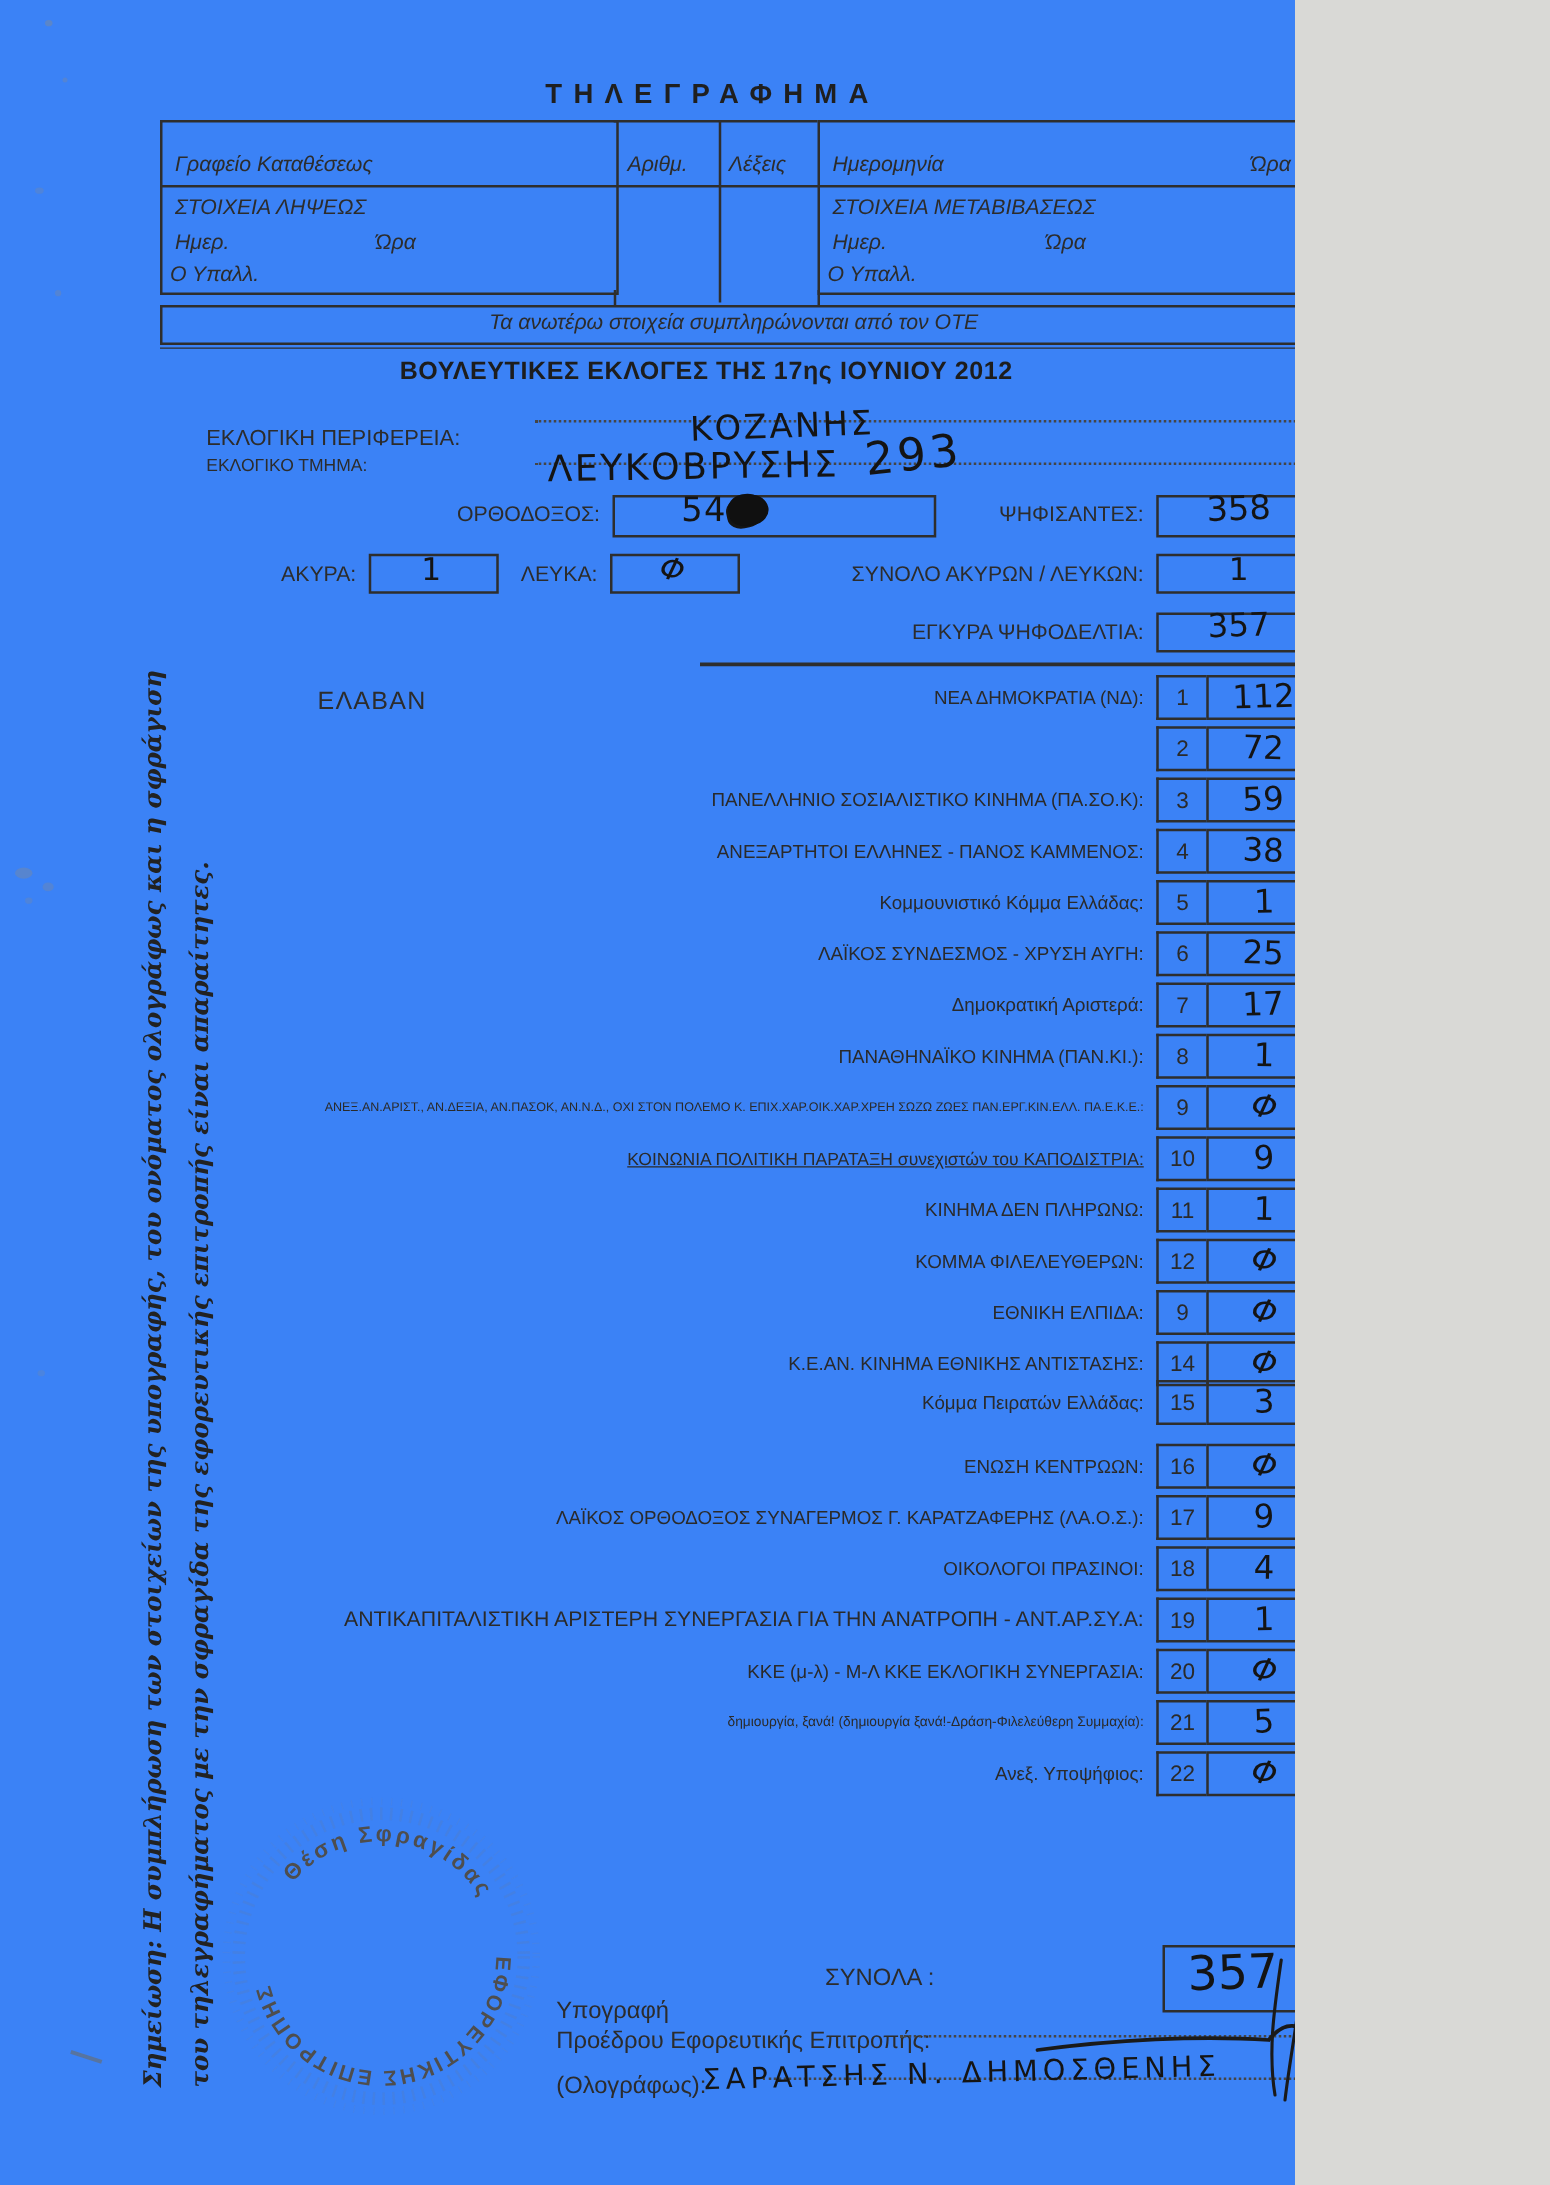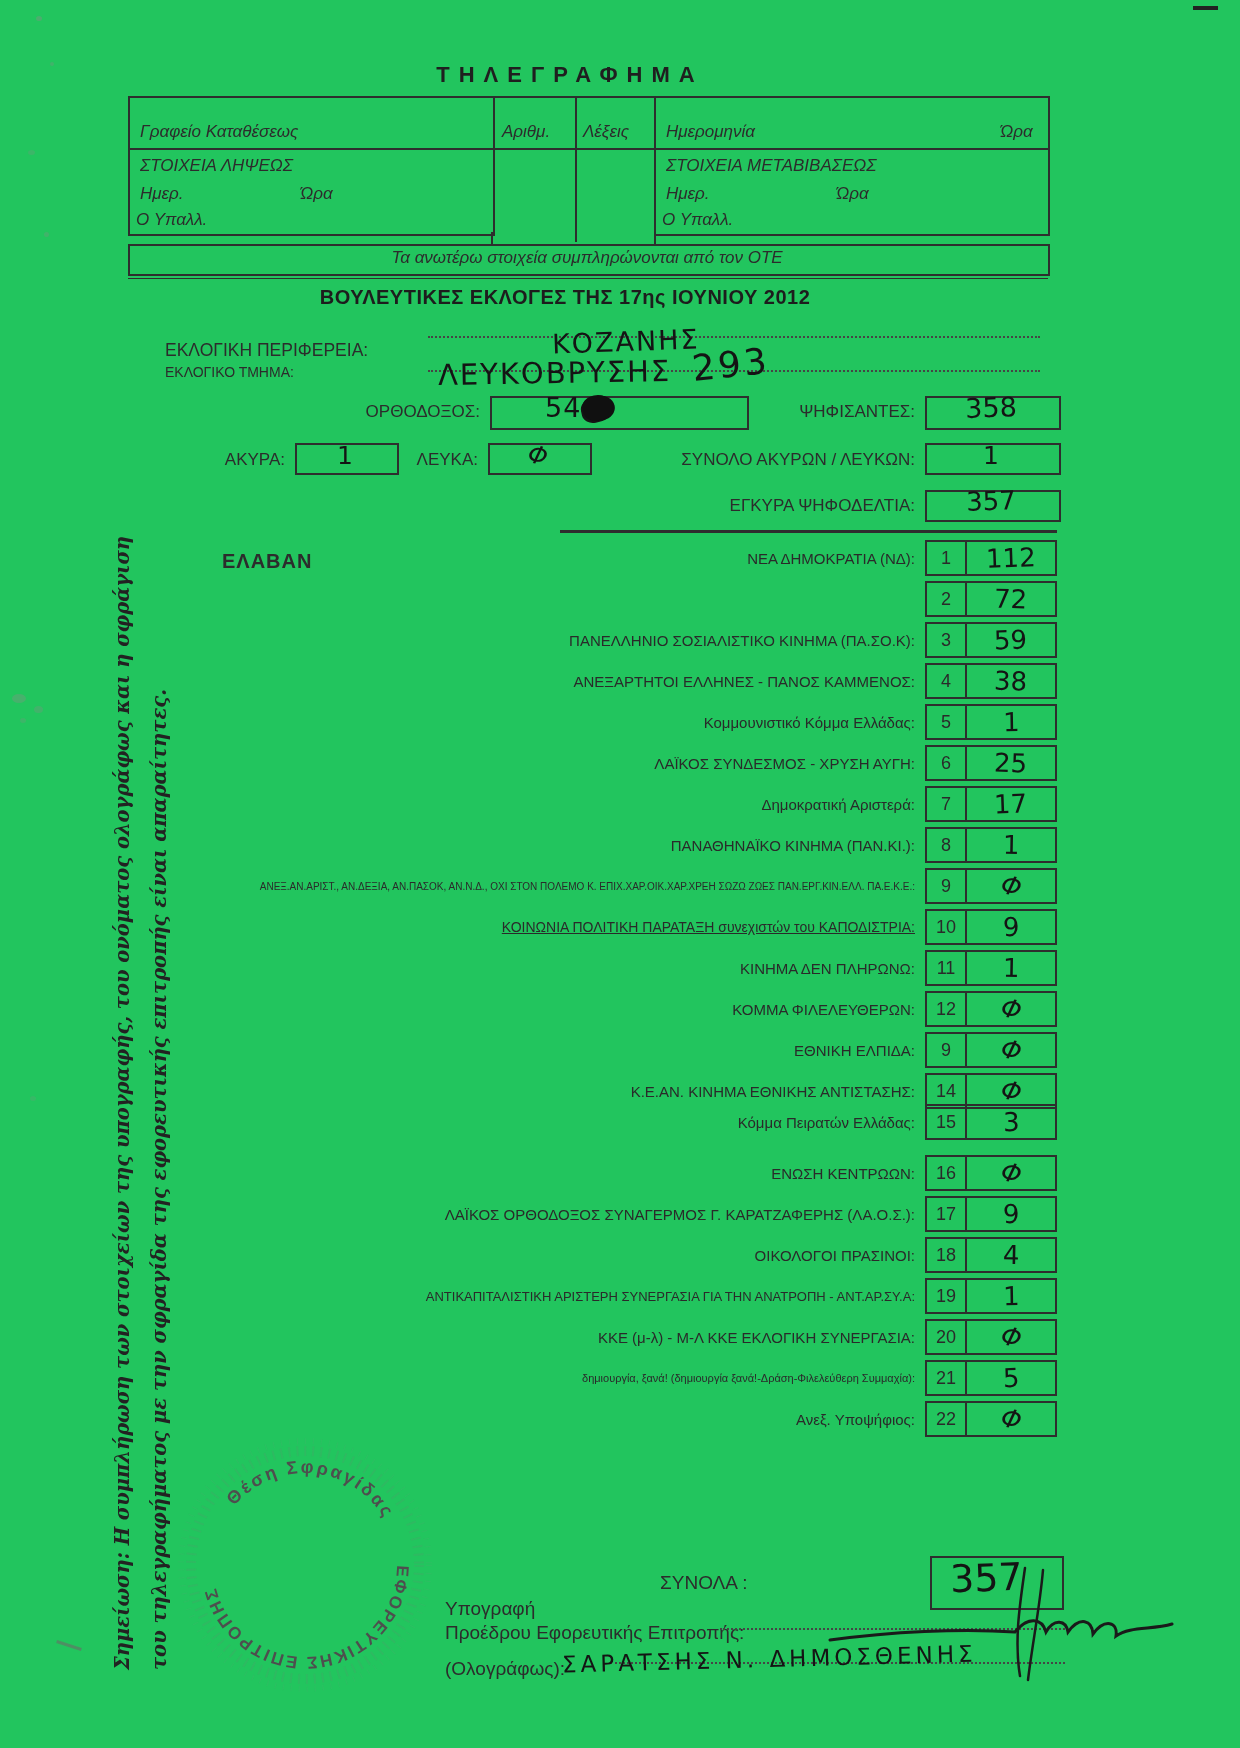--- a/index.html
+++ b/index.html
@@ -1,21 +1,21 @@
 <!DOCTYPE html>
 <html><head>
 <meta charset="utf-8">
 <style>
   html,body{margin:0;padding:0;background:#d9d9d6;}
-  .page{position:relative;width:1240px;height:1748px;background:#22c55e;
+  .page{position:relative;width:1036px;height:1748px;background:#3b82f6;
         font-family:"Liberation Sans",sans-serif;color:#232323;overflow:hidden;}
   .abs{position:absolute;}
   .lbl{position:absolute;font-size:17px;color:#2c2c2c;white-space:nowrap;}
   .it{font-style:italic;}
-  .bold{font-weight:bold;}
+  .bold{font-weight:normal;margin-left:32px;}
   .tr{text-align:right;}
   .ctr{text-align:center;}
   .box{position:absolute;border:2px solid #2e2e2e;background:transparent;}
   .hline{position:absolute;border-top:2px solid #2e2e2e;height:0;}
   .vline{position:absolute;border-left:2px solid #2e2e2e;width:0;}
   .dotline{position:absolute;border-bottom:2px dotted #454545;height:0;}
   .hw{font-family:"DejaVu Sans",sans-serif;color:#141414;white-space:nowrap;}
   .page-title{position:absolute;left:0;top:62;width:1140px;text-align:center;
       font-size:22px;font-weight:bold;letter-spacing:9px;color:#1f1f1f;top:62px;}
   .election-title{position:absolute;left:0;top:286px;width:1130px;text-align:center;
@@ -244,21 +244,21 @@
         </div>
       </div>
       <div class="row" style="top: 1237px;">
         <div class="plabel">ΟΙΚΟΛΟΓΟΙ ΠΡΑΣΙΝΟΙ:</div>
         <div class="numbox">18</div>
         <div class="valbox">
           <span class="hw val" style="transform: rotate(1deg);">4</span>
         </div>
       </div>
       <div class="row" style="top: 1278px;">
-        <div class="plabel" style="font-size: 13px;">ΑΝΤΙΚΑΠΙΤΑΛΙΣΤΙΚΗ ΑΡΙΣΤΕΡΗ ΣΥΝΕΡΓΑΣΙΑ ΓΙΑ ΤΗΝ ΑΝΑΤΡΟΠΗ - ΑΝΤ.ΑΡ.ΣΥ.Α:</div>
+        <div class="plabel" style="font-size: 17px;">ΑΝΤΙΚΑΠΙΤΑΛΙΣΤΙΚΗ ΑΡΙΣΤΕΡΗ ΣΥΝΕΡΓΑΣΙΑ ΓΙΑ ΤΗΝ ΑΝΑΤΡΟΠΗ - ΑΝΤ.ΑΡ.ΣΥ.Α:</div>
         <div class="numbox">19</div>
         <div class="valbox">
           <span class="hw val" style="transform: rotate(-1deg);">1</span>
         </div>
       </div>
       <div class="row" style="top: 1319px;">
         <div class="plabel">ΚΚΕ (μ-λ) - Μ-Λ ΚΚΕ ΕΚΛΟΓΙΚΗ ΣΥΝΕΡΓΑΣΙΑ:</div>
         <div class="numbox">20</div>
         <div class="valbox">
           <span class="hw val phi">Φ</span>

